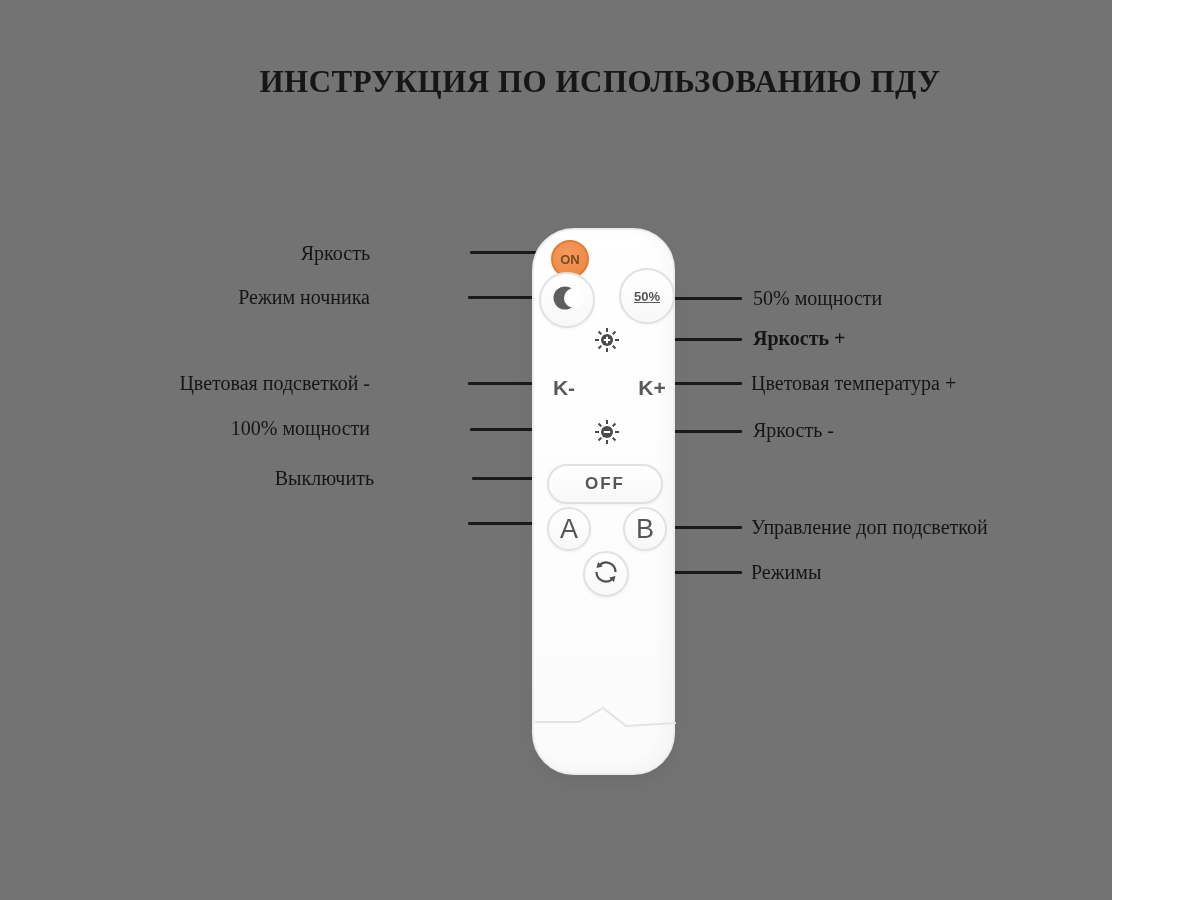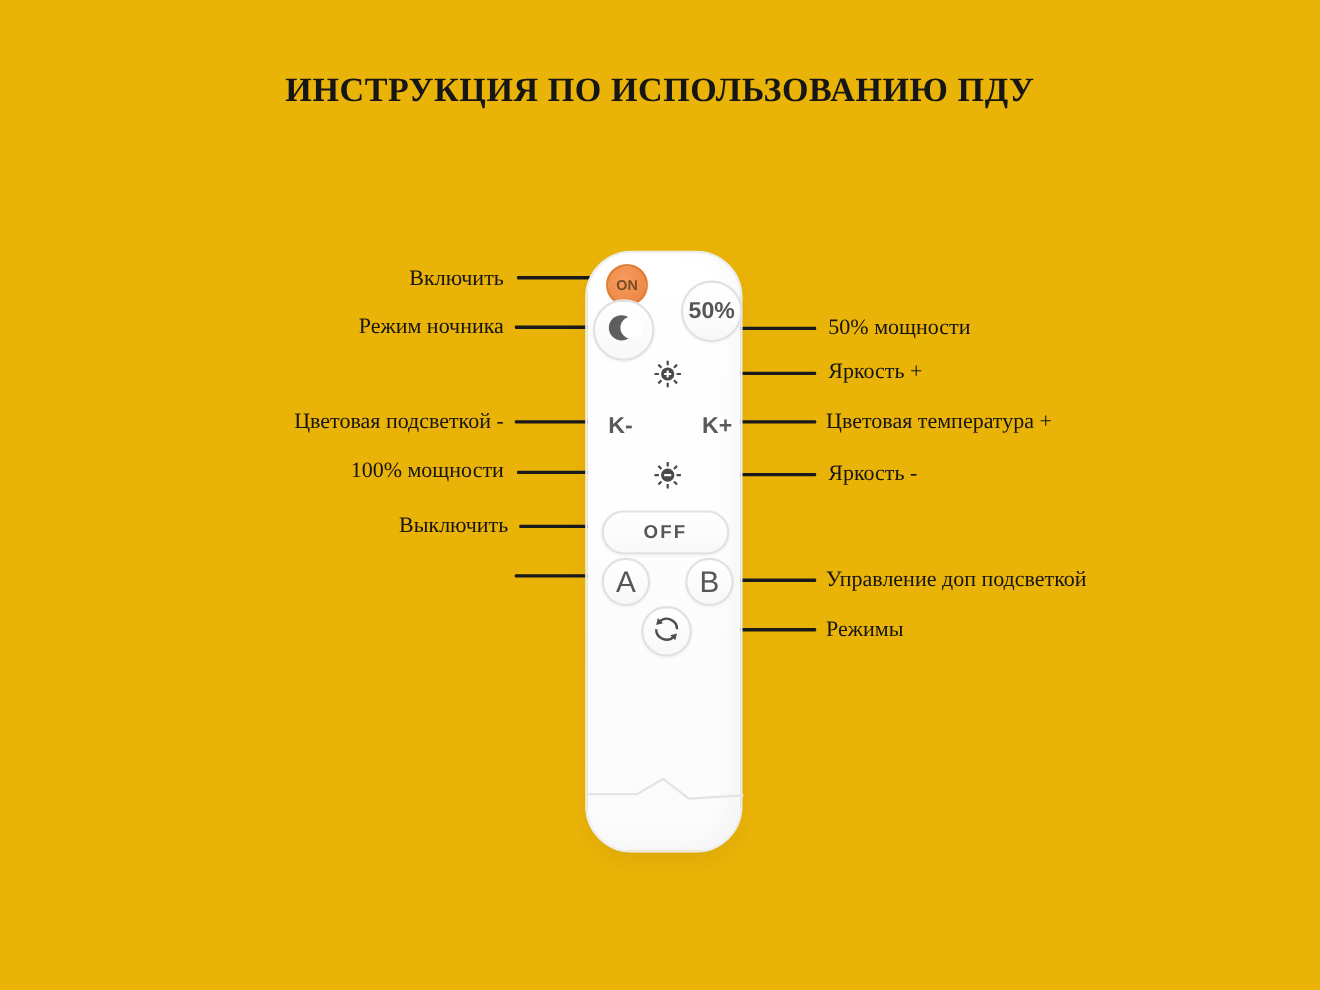--- a/index.html
+++ b/index.html
@@ -1,16 +1,16 @@
 <!DOCTYPE html>
 <html><head>
 <meta charset="utf-8">
 <style>
   html,body{margin:0;padding:0;background:#ffffff;}
-  .canvas{position:relative;width:1200px;height:900px;background:#eab308;overflow:hidden;
+  .canvas{position:relative;width:1112px;height:900px;background:#737373;overflow:hidden;
           font-family:"Liberation Serif", serif;}
   .title{position:absolute;top:64px;left:0;width:1200px;text-align:center;
          font-size:31px;font-weight:700;color:#161616;letter-spacing:.5px;}
   
   .lbl{position:absolute;height:26px;line-height:26px;font-size:20px;color:#151515;white-space:nowrap;}
   .lbl.left{text-align:right;}
   
   .line{position:absolute;height:2.5px;background:#1a1a1a;border-radius:1px;}
   .line.diag{transform-origin:0 50%;}
   
@@ -19,21 +19,21 @@
           border:2px solid #ededed;border-radius:42px;box-sizing:border-box;
           box-shadow:0 8px 18px rgba(0,0,0,.05), inset -9px -4px 16px rgba(0,0,0,.028);}
   .btn{position:absolute;display:flex;align-items:center;justify-content:center;
        background:linear-gradient(180deg,#ffffff,#f8f8f8);border:2px solid #e1e1e1;border-radius:50%;
        box-sizing:border-box;box-shadow:0 1px 3px rgba(0,0,0,.06);
        font-family:"Liberation Sans", sans-serif;color:#565656;}
   .btn-on{left:17px;top:10px;width:38px;height:38px;
           background:radial-gradient(circle at 40% 35%,#f59a5e,#ec8440);
           border:2px solid #e07c33;color:#7a4a22;font-size:13px;font-weight:700;}
   .btn-moon{left:5px;top:42px;width:56px;height:56px;}
-  .btn-50{left:85px;top:25px;width:56px;height:56px;font-size:21px;font-weight:700;}
+  .btn-50{left:85px;top:38px;width:56px;height:56px;font-size:13px;font-weight:700;text-decoration:underline;}
   .ring{position:absolute;left:6px;top:93px;width:132px;height:132px;border:2px solid #e0e0e0;
         border-radius:50%;box-sizing:border-box;}
   .inner100{position:absolute;left:25px;top:25px;width:78px;height:78px;border:2px solid #d6d6d6;
         border-radius:50%;box-sizing:border-box;background:#ffffff;display:flex;align-items:center;
         justify-content:center;font-family:"Liberation Sans", sans-serif;font-size:20px;font-weight:700;color:#565656;}
   .ktext{position:absolute;width:44px;height:26px;line-height:26px;text-align:center;
         font-family:"Liberation Sans", sans-serif;font-size:21px;font-weight:600;color:#5a5a5a;}
   .sunbtn{position:absolute;width:26px;height:26px;display:flex;align-items:center;justify-content:center;}
   .btn-off{left:13px;top:234px;width:116px;height:40px;border-radius:21px;font-size:17px;
         font-weight:600;letter-spacing:2px;}
@@ -41,28 +41,28 @@
   .btn-modes{left:49px;top:321px;width:46px;height:46px;}
   .seam{position:absolute;left:0;top:0;width:143px;height:547px;pointer-events:none;}
 </style>
 </head>
 <body>
 
 <div class="canvas">
 
   <div class="title">ИНСТРУКЦИЯ ПО ИСПОЛЬЗОВАНИЮ ПДУ</div>
 
-  <div class="lbl left" style="right:742px;top:240px;">Включить</div>
+  <div class="lbl left" style="right:742px;top:240px;">Яркость</div>
   <div class="lbl left" style="right:742px;top:284px;">Режим ночника</div>
   <div class="lbl left" style="right:742px;top:370px;">Цветовая подсветкой -</div>
   <div class="lbl left" style="right:742px;top:415px;">100% мощности</div>
   <div class="lbl left" style="right:738px;top:465px;">Выключить</div>
 
   <div class="lbl" style="left:753px;top:285px;">50% мощности</div>
-  <div class="lbl" style="left:753px;top:325px;">Яркость +</div>
+  <div class="lbl" style="left:753px;top:325px;font-weight:bold;">Яркость +</div>
   <div class="lbl" style="left:751px;top:370px;">Цветовая температура +</div>
   <div class="lbl" style="left:753px;top:417px;">Яркость -</div>
   <div class="lbl" style="left:751px;top:514px;">Управление доп подсветкой</div>
   <div class="lbl" style="left:751px;top:559px;">Режимы</div>
 
   <div class="line" style="left:470px;top:251px;width:79px;"></div>
   <div class="line" style="left:468px;top:296px;width:70px;"></div>
   <div class="line" style="left:468px;top:382px;width:78px;"></div>
   <div class="line" style="left:470px;top:428px;width:76px;"></div>
   <div class="line diag" style="left:544px;top:428px;width:63px;transform:rotate(-38.5deg);"></div>

